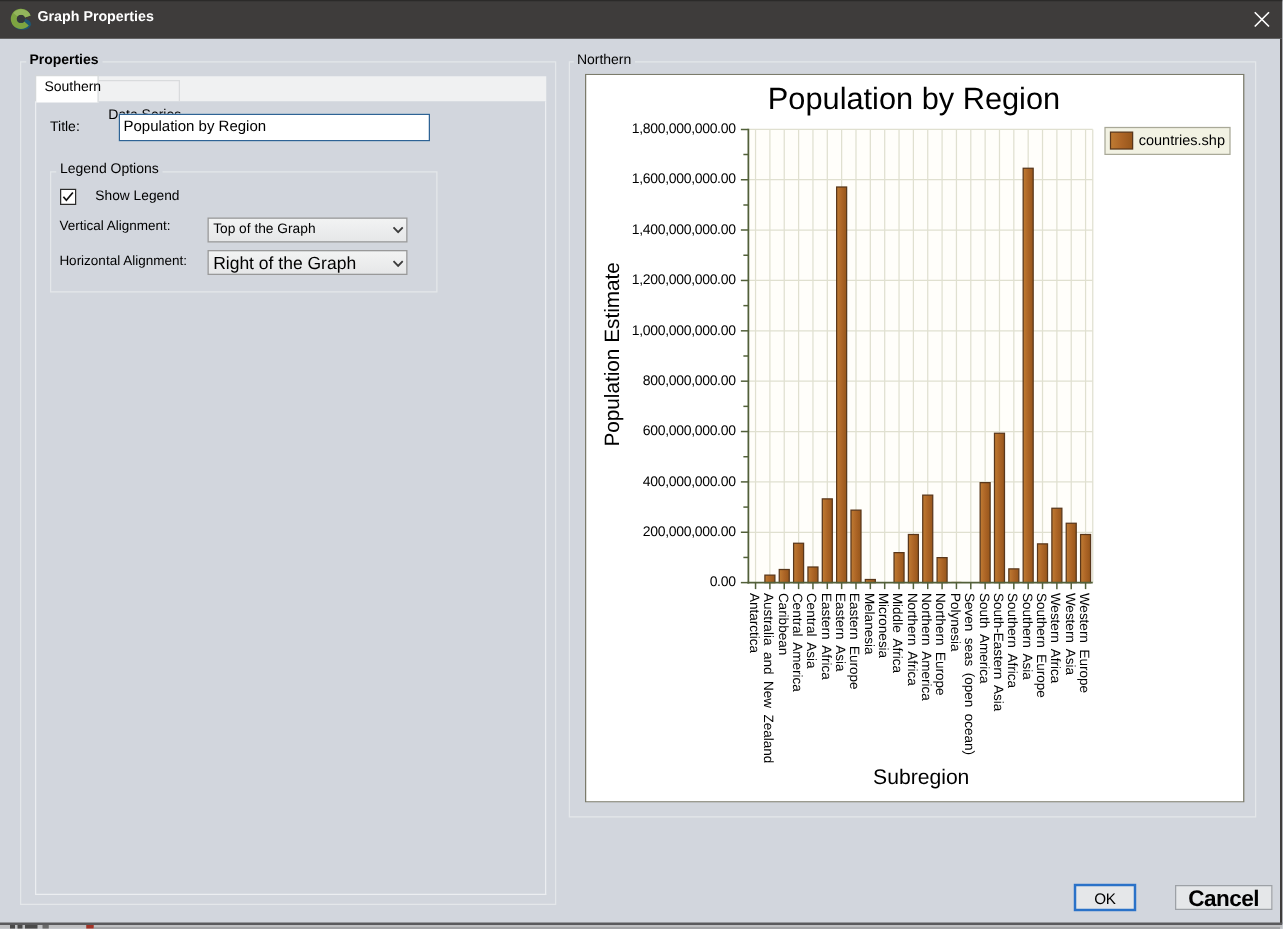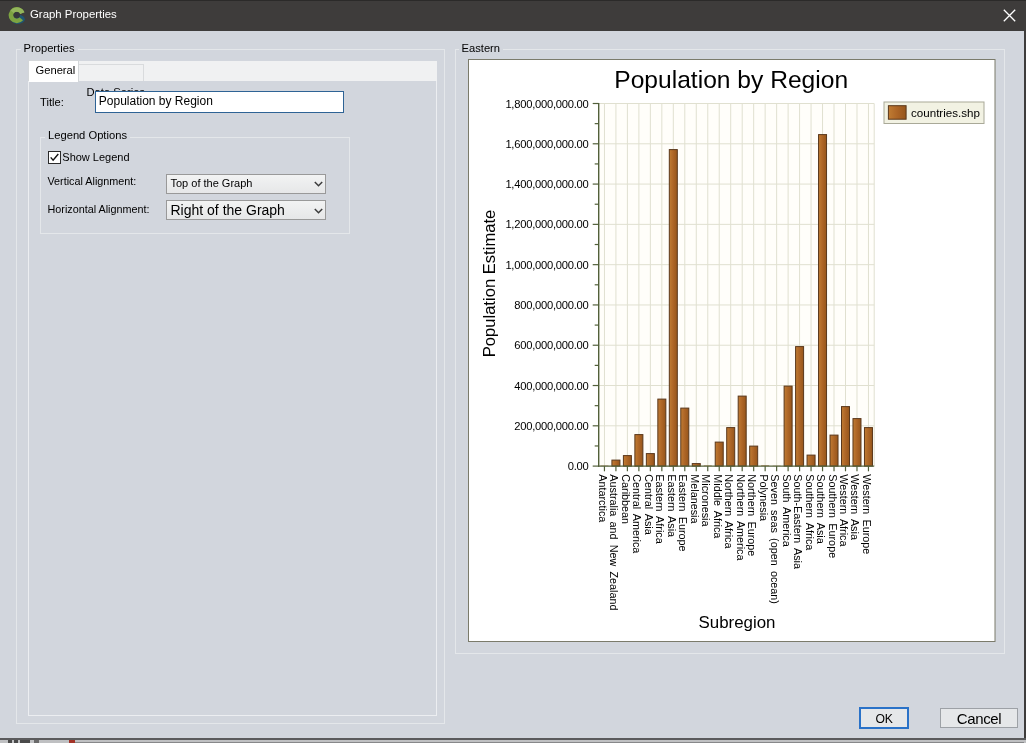--- a/index.html
+++ b/index.html
@@ -13,81 +13,81 @@
 </head>
 <body>
 
 <div class="abs" style="left:0;top:0;width:1026px;height:31px;background:#3e3c3b;border-top:1px solid #2b2a29;box-sizing:border-box;"></div>
 <svg class="abs" style="left:8px;top:6px" width="18" height="18" viewBox="0 0 17 17">
   <ellipse cx="9.3" cy="12.6" rx="6.6" ry="4.3" fill="#1d5673"></ellipse>
   <path d="M 15.54 5.97 A 7.7 7.7 0 1 0 14.2 13.55 L 10.75 10.66 A 3.2 3.2 0 1 1 11.31 7.51 Z" fill="#7da441"></path>
   <path d="M 15.54 5.97 A 7.7 7.7 0 0 0 2.5 4.2 L 5.7 6.8 A 3.2 3.2 0 0 1 11.31 7.51 Z" fill="#93b55c"></path>
   <circle cx="8.3" cy="8.6" r="3.0" fill="#35383a"></circle>
 </svg>
-<div class="lbl" style="left:30px;top:6.5px;font-size:11.4px;line-height:14px;color:#ffffff;">Graph Properties</div>
+<div class="lbl" style="left:30px;top:6.5px;font-size:11.4px;line-height:14px;color:#ffffff;font-weight:bold;">Graph Properties</div>
 <svg class="abs" style="left:1003px;top:8.5px" width="13" height="13" viewBox="0 0 13 13">
   <path d="M0.8 0.8 L12.2 12.2 M12.2 0.8 L0.8 12.2" stroke="#ffffff" stroke-width="1.3"></path>
 </svg>
 
 <div class="abs" style="left:1023.5px;top:31px;width:2.5px;height:708px;background:#3e3c3b;"></div>
 <div class="abs" style="left:0;top:738px;width:1026px;height:2px;background:#5a5a5c;"></div>
 <div class="abs" style="left:0;top:740px;width:1026px;height:3px;background:#bfc0c2;"></div>
 <div class="abs" style="left:8px;top:740px;width:4px;height:2.5px;background:#4a4a4a;"></div>
 <div class="abs" style="left:14px;top:740px;width:4px;height:2.5px;background:#4a4a4a;"></div>
 <div class="abs" style="left:20px;top:740px;width:10px;height:2.5px;background:#4a4a4a;"></div>
 <div class="abs" style="left:34px;top:740px;width:5px;height:2.5px;background:#6a6a6a;"></div>
 <div class="abs" style="left:69px;top:740px;width:6px;height:3px;background:#a33327;"></div>
 <div class="abs" style="left:75px;top:741.5px;width:949px;height:1.5px;background:#87888a;"></div>
 
 <div class="gbox" style="left:16px;top:49px;width:427px;height:673px;"></div>
-<div class="gcap" style="left:20.5px;top:41.5px;">Properties</div>
+<div class="gcap" style="left:20.5px;top:41.5px;font-weight:bold;">Properties</div>
 
 <div class="abs" style="left:28px;top:60.5px;width:408.5px;height:20px;background:#f0f1f2;"></div>
 <div class="abs" style="left:79px;top:63.5px;width:65px;height:17px;border-top:1px solid #d9dbdd;border-right:1px solid #d9dbdd;box-sizing:border-box;"></div>
 <div class="abs" style="left:27.5px;top:60px;width:51.5px;height:21.5px;background:#ffffff;border:1px solid #d4d7d9;border-bottom:none;box-sizing:border-box;"></div>
-<div class="lbl" style="left:35.5px;top:63.5px;">General</div>
+<div class="lbl" style="left:35.5px;top:63.5px;">Southern</div>
 <div class="lbl" style="left:86.5px;top:65.5px;margin-top:20px;">Data Series</div>
 
 <div class="abs" style="left:28px;top:81px;width:1px;height:635px;background:#eceef1;"></div>
 <div class="abs" style="left:436px;top:81px;width:1px;height:635px;background:#eceef1;"></div>
 <div class="abs" style="left:28px;top:715px;width:409px;height:1px;background:#eceef1;"></div>
 
 <div class="lbl" style="left:40px;top:95.7px;">Title:</div>
 <div class="abs" style="left:94.5px;top:91px;width:249px;height:21.5px;background:#fff;border:1px solid #2e6395;box-sizing:border-box;"></div>
 <div class="lbl" style="left:98.8px;top:94px;font-size:12px;line-height:14px;">Population by Region</div>
 
 <div class="gbox" style="left:40px;top:137px;width:308px;height:94.5px;"></div>
 <div class="gcap" style="left:45px;top:128.8px;">Legend Options</div>
 <div class="abs" style="left:47.5px;top:151.2px;width:13px;height:13px;background:#fff;border:1.5px solid #2b2b2b;box-sizing:border-box;"></div>
 <svg class="abs" style="left:47.5px;top:151.2px;" width="13" height="13" viewBox="0 0 13 13">
   <path d="M2.7 6.4 L5.1 9.2 L10.3 3.0" fill="none" stroke="#111" stroke-width="1.4"></path>
 </svg>
-<div class="lbl" style="left:62.3px;top:150.7px;font-size:11px;">Show Legend</div>
+<div class="lbl" style="left:62.3px;top:150.7px;font-size:11px;padding-left:14px;">Show Legend</div>
 
 <div class="lbl" style="left:47.5px;top:174.6px;font-size:10.8px;">Vertical Alignment:</div>
 <div class="abs" style="left:166px;top:173.5px;width:160px;height:20px;background:linear-gradient(#f2f3f3,#e6e7e8);border:1px solid #999999;box-sizing:border-box;"></div>
 <div class="lbl" style="left:170.5px;top:177.3px;font-size:11px;text-align:center;">Top of the Graph</div>
 <svg class="abs" style="left:313.5px;top:180.6px;" width="9" height="6" viewBox="0 0 9 6">
   <path d="M0.8 0.9 L4.5 4.7 L8.2 0.9" fill="none" stroke="#3c3c3c" stroke-width="1.5"></path>
 </svg>
 
 <div class="lbl" style="left:47.5px;top:202.7px;font-size:10.8px;">Horizontal Alignment:</div>
 <div class="abs" style="left:166px;top:200.4px;width:160px;height:20px;background:linear-gradient(#f2f3f3,#e6e7e8);border:1px solid #999999;box-sizing:border-box;"></div>
 <div class="lbl" style="left:170.5px;top:204.2px;font-size:14px;">Right of the Graph</div>
 <svg class="abs" style="left:313.5px;top:207.5px;" width="9" height="6" viewBox="0 0 9 6">
   <path d="M0.8 0.9 L4.5 4.7 L8.2 0.9" fill="none" stroke="#3c3c3c" stroke-width="1.5"></path>
 </svg>
 
 <div class="gbox" style="left:455px;top:49px;width:548px;height:602.5px;"></div>
-<div class="gcap" style="left:458.5px;top:41.5px;">Eastern</div>
+<div class="gcap" style="left:458.5px;top:41.5px;">Northern</div>
 
 <div class="abs" style="left:859px;top:707px;width:50px;height:22px;background:#e5e7e9;border:2px solid #2a72c8;box-sizing:border-box;
      font-size:12.2px;letter-spacing:-0.3px;color:#000;text-align:center;line-height:20.5px;">OK</div>
 <div class="abs" style="left:940px;top:708px;width:78px;height:20px;background:#e5e7e9;border:1px solid #9da1a6;box-sizing:border-box;
-     font-size:15px;letter-spacing:-0.4px;color:#000;text-align:center;line-height:20.5px;">Cancel</div>
+     font-size:18px;letter-spacing:-0.4px;color:#000;text-align:center;line-height:20.5px;font-weight:bold;">Cancel</div>
 
 <svg width="528" height="583" viewBox="0 0 528 583" xmlns="http://www.w3.org/2000/svg" style="position:absolute;left:468px;top:59px;">
 <defs>
       <linearGradient id="bar" x1="0" y1="0" x2="1" y2="0">
         <stop offset="0" stop-color="#c07c33"></stop>
         <stop offset="0.5" stop-color="#ad6526"></stop>
         <stop offset="1" stop-color="#96561b"></stop>
       </linearGradient>
     </defs>
 <rect x="0.5" y="0.5" width="526.5" height="582" fill="#ffffff" stroke="#7b7b6b"></rect>

